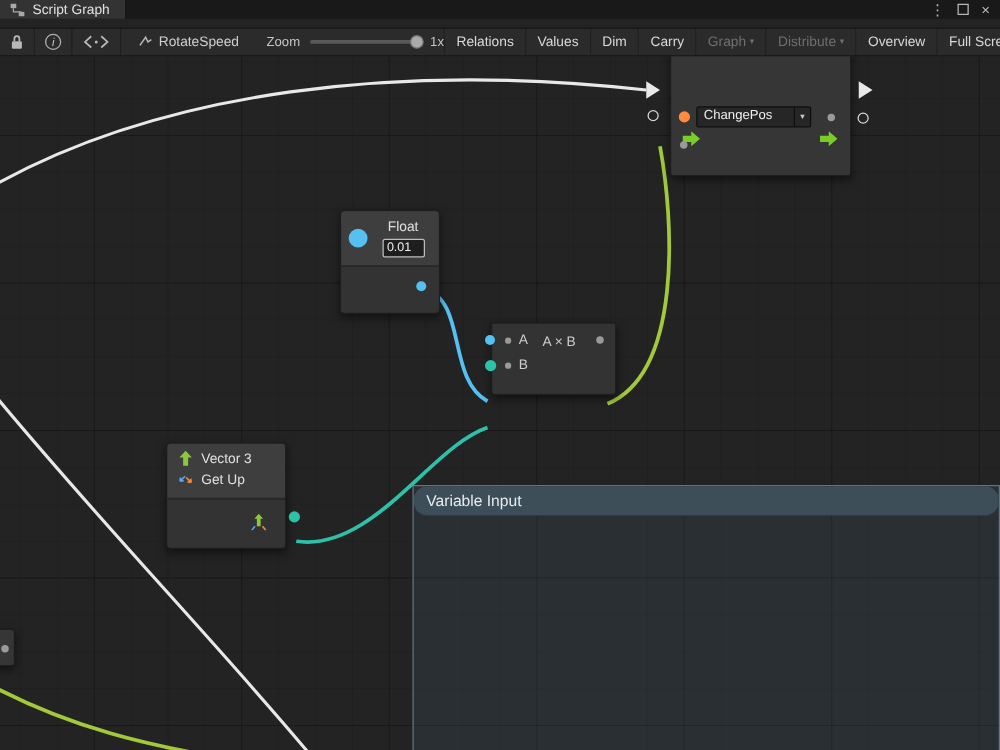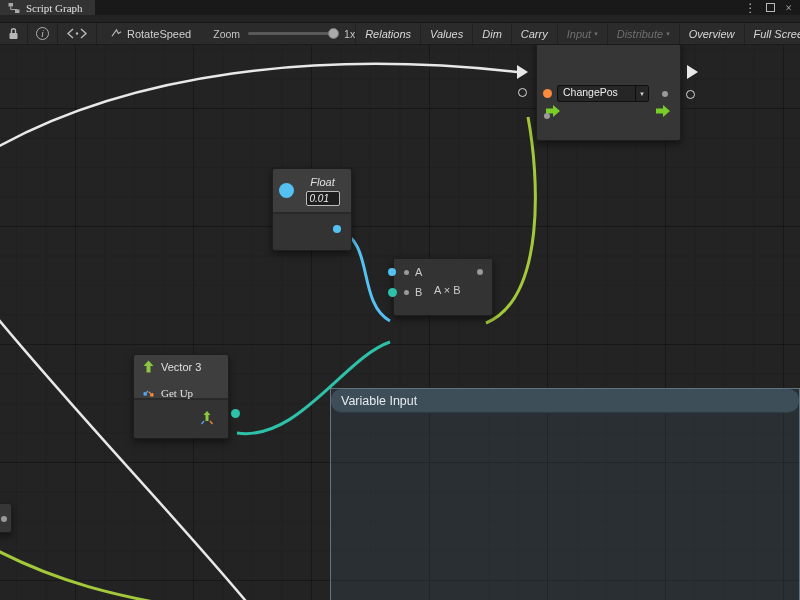--- a/index.html
+++ b/index.html
@@ -1,29 +1,29 @@
 <!DOCTYPE html>
 <html><head>
 <meta charset="utf-8">
 <style>
   * { margin:0; padding:0; box-sizing:border-box; }
   body { background:#111; font-family:"Liberation Sans","DejaVu Sans",sans-serif; }
   .app { position:relative; width:800px; height:600px; overflow:hidden; background:#232323; }
 
   
-  .tabbar { position:absolute; left:0; top:0; width:800px; height:15px; background:#191919; z-index:10; display:flex; align-items:stretch;font-family:Liberation Serif, serif; }
+  .tabbar { position:absolute; left:0; top:0; width:800px; height:15px; background:#191919; z-index:10; display:flex; align-items:stretch; }
   .tab { display:flex; align-items:center; gap:6px; padding:0 12px 0 8px; background:#333333; color:#e0e0e0; font-size:11px; }
   .win-controls { margin-left:auto; display:flex; align-items:center; gap:10px; padding-right:8px; color:#b8b8b8; font-size:12px; }
   .win-controls span { cursor:default; line-height:1; }
   .sq { width:9px; height:9px; border:1px solid #b8b8b8; display:inline-block; }
 
   
   .toolbar { position:absolute; left:0; top:22px; width:800px; height:23px; background:#2b2b2b; border-top:1px solid #161616; border-bottom:1px solid #1a1a1a; z-index:10; display:flex; align-items:center; color:#d8d8d8; font-size:11px; white-space:nowrap; }
   .tb-seg { display:flex; align-items:center; justify-content:center; height:100%; padding:0 8px; border-right:1px solid rgba(0,0,0,0.25); }
-  .tb-btn { display:flex; align-items:center; height:100%; padding:0 9px; border-left:1px solid rgba(0,0,0,0.22); cursor:default;font-style:italic; }
+  .tb-btn { display:flex; align-items:center; height:100%; padding:0 9px; border-left:1px solid rgba(0,0,0,0.22); cursor:default; }
   .tb-btn.disabled { color:#6f6f6f; }
   .caret { font-size:7px; margin-left:3px; line-height:1; }
   .graph-name { margin-left:14px; display:flex; align-items:center; gap:5px; color:#cfcfcf; }
   .zoom-wrap { display:flex; align-items:center; gap:8px; margin-left:22px; color:#c4c4c4; font-size:10.5px; }
   .slider { position:relative; width:88px; height:3px; background:#595959; border-radius:2px; }
   .slider .handle { position:absolute; right:-3px; top:-4px; width:11px; height:11px; border-radius:50%; background:#aaaaaa; border:1px solid #777; }
   .info-circ { width:13px; height:13px; border-radius:50%; border:1px solid #b0b0b0; color:#c8c8c8; font-size:9px; display:flex; align-items:center; justify-content:center; font-style:italic; }
   .tb-right { margin-left:auto; display:flex; height:100%; }
 
   
@@ -121,21 +121,21 @@
         <div class="handle"></div>
       </div>
       <span>1x</span>
     </div>
     <div class="tb-right">
       <span class="tb-btn">Relations</span>
       <span class="tb-btn">Values</span>
       <span class="tb-btn">Dim</span>
       <span class="tb-btn">Carry</span>
       <span class="tb-btn disabled">
-        <span>Input</span>
+        <span>Graph</span>
         <span class="caret">▾</span>
       </span>
       <span class="tb-btn disabled">
         <span>Distribute</span>
         <span class="caret">▾</span>
       </span>
       <span class="tb-btn">Overview</span>
       <span class="tb-btn">Full Screen</span>
     </div>
   </div>
@@ -173,52 +173,52 @@
     <span class="dot gray6" style="left:7px; top:74px;"></span>
   </div>
   <div class="tri" style="left:517px; top:65px;"></div>
   <div class="tri" style="left:687px; top:65px;"></div>
   <div class="ring" style="left:518px; top:88px;"></div>
   <div class="ring" style="left:686px; top:90px;"></div>
 
   <div class="node" style="left:272px; top:168px; width:80px;">
     <div class="node-header" style="height:45px; display:flex; align-items:center; padding:0 6px; gap:6px;">
       <span class="float-icon"></span>
-      <div style="flex:1; text-align:center;font-style:italic;">
+      <div style="flex:1; text-align:center;">
         <div class="node-title">Float</div>
         <span class="value-box">0.01</span>
       </div>
     </div>
     <div class="node-body" style="height:36px;">
       <span class="dot blue" style="right:10px; top:11px;"></span>
     </div>
   </div>
 
   <div class="node" style="left:393px; top:258px; width:100px;">
     <div class="node-body" style="height:56px;">
       <span class="dot blue" style="left:-6px; top:9px;"></span>
       <span class="dot gray5" style="left:10px; top:11px;"></span>
       <span class="plabel" style="left:21px; top:6px;">A</span>
-      <span class="plabel" style="left:40px; top:24px;">A × B</span>
+      <span class="plabel" style="left:40px; top:8px;">A × B</span>
       <span class="dot gray6" style="right:9px; top:10px;"></span>
       <span class="dot teal" style="left:-6px; top:29px;"></span>
       <span class="dot gray5" style="left:10px; top:31px;"></span>
       <span class="plabel" style="left:21px; top:26px;">B</span>
     </div>
   </div>
 
   <div class="node" style="left:133px; top:354px; width:96px;">
     <div class="node-header" style="height:45px; padding:5px 8px;">
       <div style="display:flex; align-items:center; gap:6px;">
         <svg width="13" height="13" viewBox="0 0 13 13">
           <path d="M6.5 0.5 L11.5 6 H8.5 V12.5 H4.5 V6 H1.5 Z" fill="#8dc63f"></path>
         </svg>
         <span class="node-title">Vector 3</span>
       </div>
-      <div style="display:flex; align-items:flex-start; gap:6px; margin-top:14px;font-family:Liberation Serif, serif;">
+      <div style="display:flex; align-items:flex-end; gap:6px; margin-top:4px;">
         <svg width="13" height="13" viewBox="0 0 13 13">
           <path d="M6 4 L2 8 M2 8 l0.5 -3 M2 8 l3 -0.5" stroke="#55a8f0" stroke-width="1.4" fill="none"></path>
           <path d="M7 5 L11 9 M11 9 l-0.5 -3 M11 9 l-3 -0.5" stroke="#f08a3c" stroke-width="1.4" fill="none"></path>
         </svg>
         <span class="node-title">Get Up</span>
       </div>
     </div>
     <div class="node-body" style="height:38px;">
       <svg style="position:absolute; right:14px; top:10px;" width="14" height="16" viewBox="0 0 14 16">
         <path d="M7 1 L10.5 5 H8.5 V11 H5.5 V5 H3.5 Z" fill="#8dc63f"></path>

